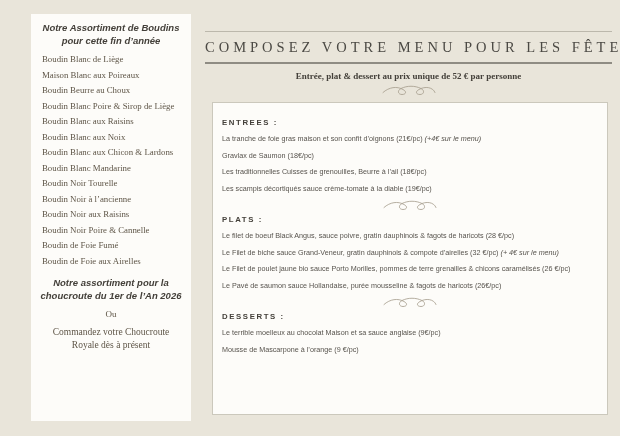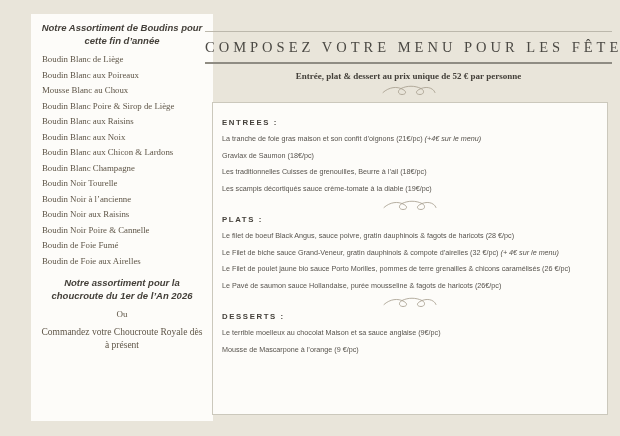--- a/index.html
+++ b/index.html
@@ -8,21 +8,21 @@
     --serif-text:#5e5547; --rule-light:#bcb8ac; --rule-dark:#8f8c83;
     --ornament:#a39b8a;
   }
   *{box-sizing:border-box;}
   html,body{margin:0;padding:0;}
   body{width:620px;height:436px;overflow:hidden;background:var(--page-bg);
        font-family:"Liberation Sans",sans-serif;}
   .page{position:relative;width:620px;height:436px;background:var(--page-bg);}
 
   
-  .sidebar-card{position:absolute;left:31px;top:14px;width:182px;height:407px;
+  .sidebar-card{position:absolute;left:31px;top:14px;width:160px;height:407px;
     background:var(--card-bg);padding:8px 9px 0;text-align:center;}
   .sidebar-title{margin:0;font-weight:bold;font-style:italic;font-size:9.5px;
     line-height:12.5px;color:var(--heading-text);}
   .boudin-list{list-style:none;margin:5px 0 0;padding:0;text-align:left;}
   .boudin-list li{font-family:"Liberation Serif",serif;font-size:8.8px;
     line-height:15.5px;color:var(--serif-text);white-space:nowrap;padding-left:2px;}
   .sidebar-subtitle{margin:7px 0 0;font-weight:bold;font-style:italic;
     font-size:9.5px;line-height:13px;color:var(--heading-text);}
   .sidebar-paragraph{margin:7px 0 0;font-family:"Liberation Serif",serif;
     font-size:9px;line-height:11.5px;color:var(--serif-text);}
@@ -56,27 +56,27 @@
 </style>
 </head>
 <body>
 
 <div class="page">
 
   <aside class="sidebar-card">
     <h2 class="sidebar-title">Notre Assortiment de Boudins pour cette fin d’année</h2>
     <ul class="boudin-list">
       <li>Boudin Blanc de Liège</li>
-      <li>Boudin Blanc aux Poireaux</li>
-      <li>Mousse Blanc au Choux</li>
+      <li>Maison Blanc aux Poireaux</li>
+      <li>Boudin Beurre au Choux</li>
       <li>Boudin Blanc Poire &amp; Sirop de Liège</li>
       <li>Boudin Blanc aux Raisins</li>
       <li>Boudin Blanc aux Noix</li>
       <li>Boudin Blanc aux Chicon &amp; Lardons</li>
-      <li>Boudin Blanc Champagne</li>
+      <li>Boudin Blanc Mandarine</li>
       <li>Boudin Noir Tourelle</li>
       <li>Boudin Noir à l’ancienne</li>
       <li>Boudin Noir aux Raisins</li>
       <li>Boudin Noir Poire &amp; Cannelle</li>
       <li>Boudin de Foie Fumé</li>
       <li>Boudin de Foie aux Airelles</li>
     </ul>
     <h2 class="sidebar-subtitle">Notre assortiment pour la choucroute du 1er de l’An 2026</h2>
     <p class="or-label">Ou</p>
     <p class="order-text">Commandez votre Choucroute Royale dès à présent</p>

